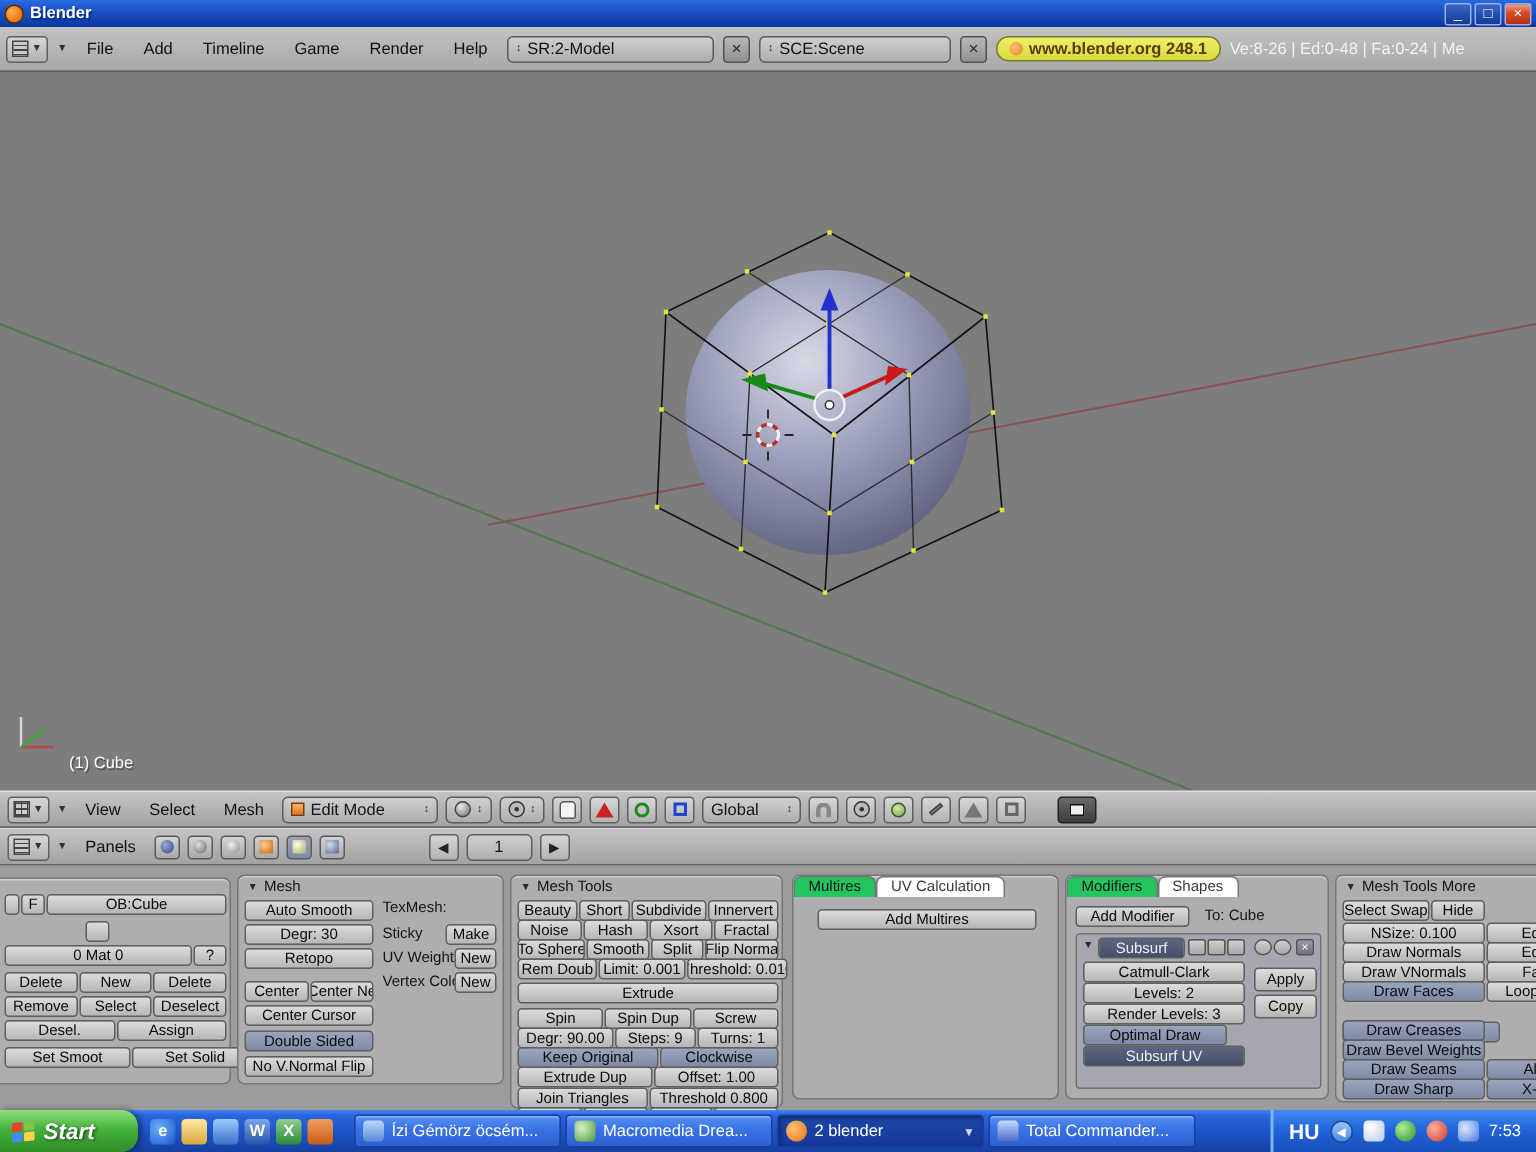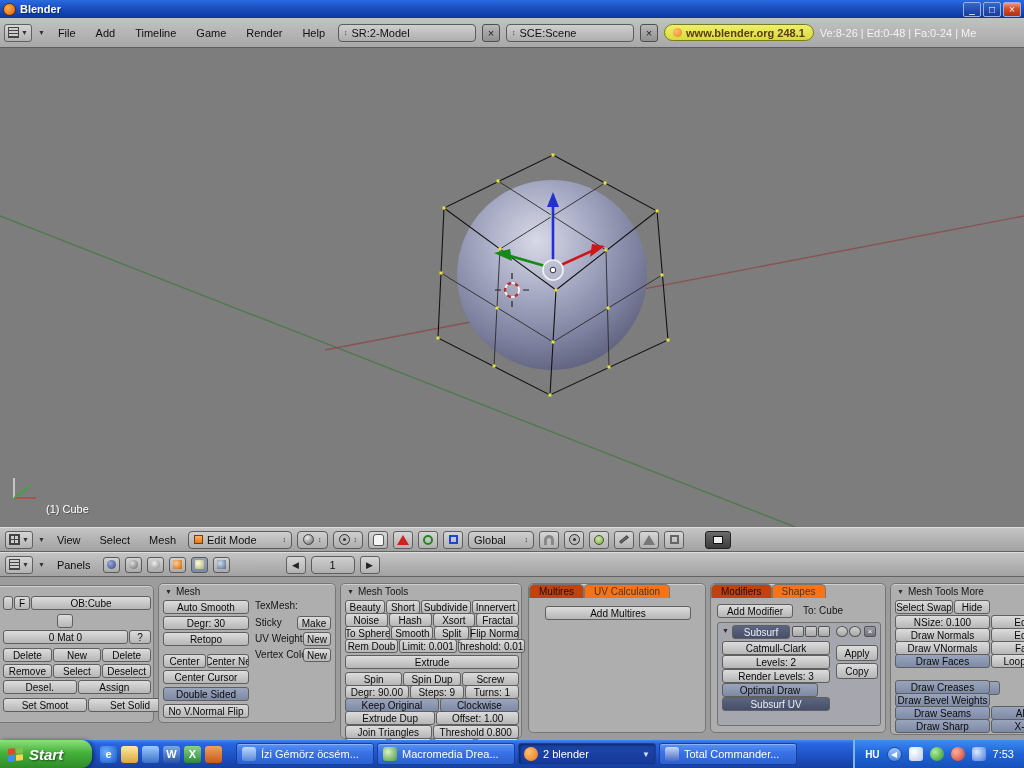--- a/index.html
+++ b/index.html
@@ -51,22 +51,22 @@
 .cam-btn i{width:10px;height:8px;background:#eee;border:1px solid #111}
 .ctx{width:17px;height:16px;border:1px solid #5a5a5a;border-radius:3px;background:linear-gradient(#d2d2d2,#aaa);display:flex;align-items:center;justify-content:center}
 .ctx.on{background:linear-gradient(#98a2b8,#7e8aa4)}
 .ctx i{width:9px;height:9px;border-radius:50%}
 
 
 #panels{left:0;top:577px;width:1024px;height:163px;background:#9c9c9c;overflow:hidden}
 .panel{position:absolute;background:#aeaeae;border:1px solid #767676;border-radius:5px;box-shadow:inset 0 1px 0 #cfcfcf}
 .ptitle{display:flex;align-items:center;gap:4px;height:14px;padding:0 6px;font-size:10px;color:#141414}
 .ptri{font-size:7px;color:#2a2a2a}
-.tab{border:1px solid #767676;border-bottom:none;border-radius:5px 5px 0 0;padding:1px 9px;font-size:10px;background:#c2410c}
-.tab.off{background:#f97316;color:#3a3a3a}
+.tab{border:1px solid #767676;border-bottom:none;border-radius:5px 5px 0 0;padding:1px 9px;font-size:10px;background:#22c55e}
+.tab.off{background:#ffffff;color:#3a3a3a}
 .b{background:linear-gradient(#dcdcdc,#b6b6b6);border:1px solid #5f5f5f;border-radius:3px;height:14px;font-size:10px;display:flex;align-items:center;justify-content:center;color:#0a0a0a;overflow:hidden;white-space:nowrap;padding:0 2px}
 .b.on{background:linear-gradient(#9aa5bc,#7e8aa6)}
 .b.dark{background:linear-gradient(#5d6680,#454f6a);color:#eceef4}
 .lbl{font-size:10px;color:#151515;display:flex;align-items:center;white-space:nowrap;overflow:hidden}
 .row{display:flex;gap:1px}
 .modbox{position:absolute;background:#a6a6ae;border:1px solid #70707a;border-radius:3px}
 .mini{width:12px;height:11px;background:linear-gradient(#d0d0d0,#a8a8a8);border:1px solid #555;border-radius:2px;display:flex;align-items:center;justify-content:center;font-size:8px}
 
 
 .taskbar{left:0;top:740px;width:1024px;height:28px;background:linear-gradient(#4585f2,#2966e0 12%,#1d50c2 60%,#15409f);display:flex;align-items:center}
@@ -503,21 +503,21 @@
         <span class="tico" style="background:radial-gradient(circle at 35% 35%,#ffc070,#e8741a);border-radius:50%"></span>
         <span class="tl">2 blender</span>
         <span class="caret" style="color:#cfe0ff;font-size:8px">▼</span>
       </div>
       <div class="task">
         <span class="tico" style="background:linear-gradient(#c8d8f8,#4a6ac8)"></span>
         <span class="tl">Total Commander...</span>
       </div>
     </div>
     <div class="tray">
-      <span style="font-size:10px;font-weight:bold">HU</span>
+      <span style="font-size:14px;font-weight:bold">HU</span>
       <span class="chev">◀</span>
       <span class="trayico" style="background:radial-gradient(circle at 35% 35%,#fff,#b8c8e8)"></span>
       <span class="trayico" style="background:radial-gradient(circle at 35% 35%,#aef09a,#2a8a2a);border-radius:50%"></span>
       <span class="trayico" style="background:radial-gradient(circle at 35% 35%,#ffb0a0,#c83a2a);border-radius:50%"></span>
       <span class="trayico" style="background:radial-gradient(circle at 35% 35%,#d8e8ff,#4a78d8)"></span>
       <span style="font-size:11px">7:53</span>
     </div>
   </div>
 
 </div>

